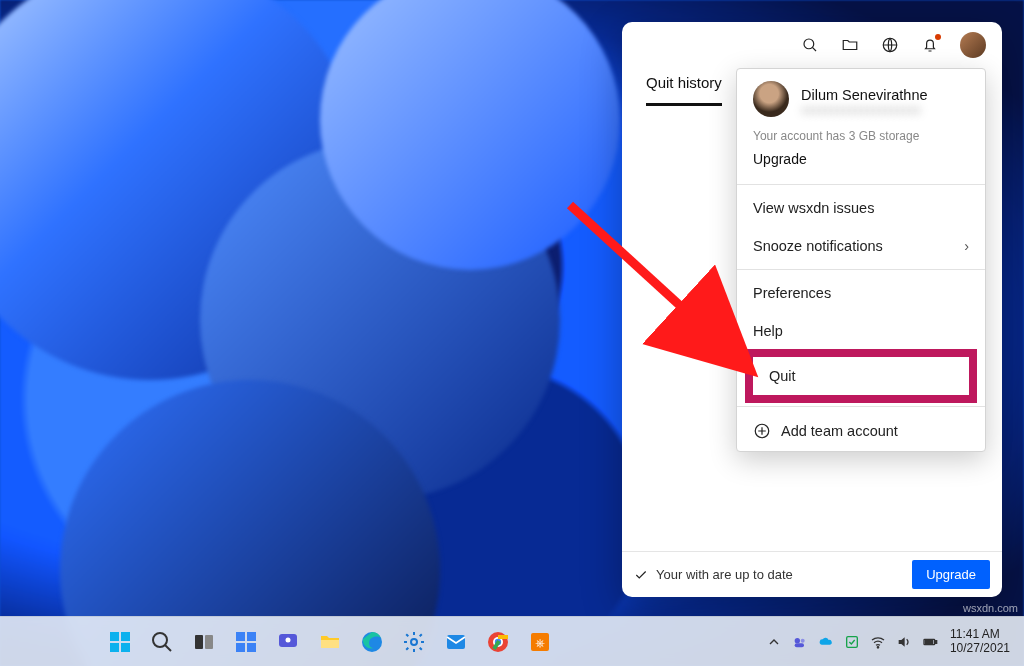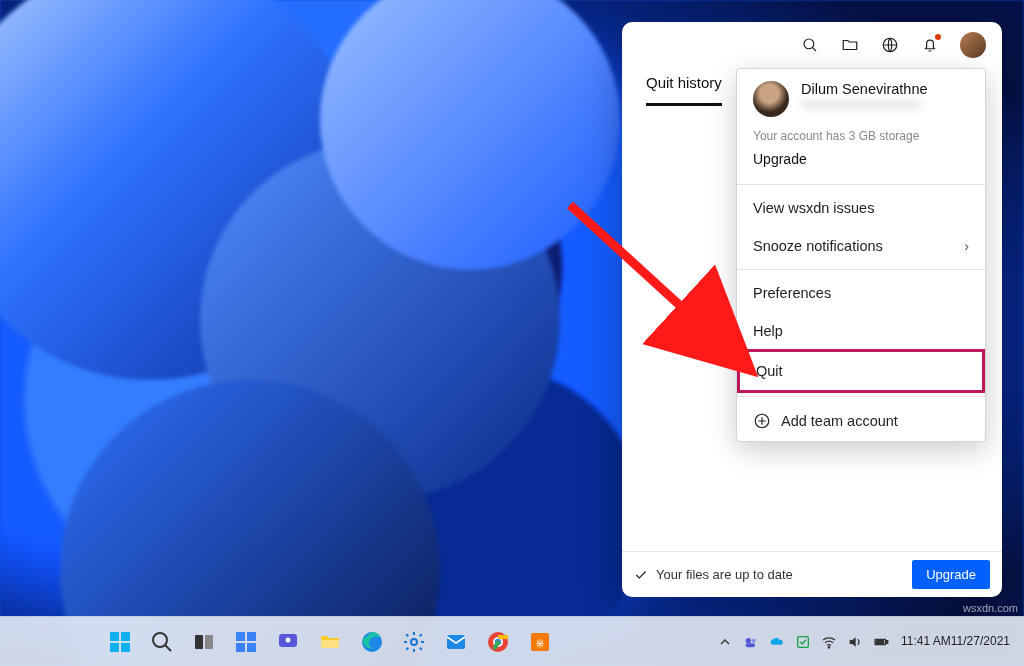--- a/index.html
+++ b/index.html
@@ -43,21 +43,21 @@
   }
   .tb-group { display:flex; align-items:center; gap:2px; }
   .tb-icon {
     width:40px; height:40px; display:flex; align-items:center; justify-content:center;
     border-radius:4px; cursor:pointer;
   }
   .tb-icon svg{width:24px;height:24px;}
   .tray { display:flex; align-items:center; gap:6px; font-size:12px; color:#222;}
   .tray-icon{width:20px;height:20px;display:flex;align-items:center;justify-content:center;}
   .tray-icon svg{width:16px;height:16px;}
-  .clock{display:flex;flex-direction:row;align-items:flex-start;line-height:1.1;padding:0 4px;}
+  .clock{display:flex;flex-direction:column;align-items:flex-start;line-height:1.1;padding:0 4px;}
 
   
   .popup {
     position:absolute; right:22px; top:22px;
     width:380px; height:575px;
     background:#fff; border-radius:10px;
     box-shadow:0 12px 40px rgba(0,0,0,0.3);
     display:flex; flex-direction:column;
     overflow:hidden;
   }
@@ -98,24 +98,24 @@
     width:250px; background:#fff;
     border:1px solid #d4d4d4; border-radius:4px;
     box-shadow:0 8px 28px rgba(0,0,0,0.2);
     font-size:14.5px; color:#222;
   }
   .menu-section{padding:12px 16px;}
   .menu-item{
     padding:11px 16px;cursor:pointer;display:flex;align-items:center;justify-content:space-between;
   }
   .menu-item.highlight{
-    border:3px solid #be185d;margin:-1px 0;
+    border:8px solid #be185d;margin:-1px 8px;
   }
   .menu-divider{height:1px;background:#e2e2e2;margin:4px 0;}
-  .acct-head{display:flex;gap:12px;align-items:flex-start;}
+  .acct-head{display:flex;gap:12px;align-items:flex-end;}
   .acct-name{font-size:14.5px;color:#111;}
   .acct-email{font-size:12px;color:transparent;text-shadow:0 0 8px #aaa;user-select:none;}
   .acct-note{font-size:12px;color:#888;margin-top:12px;}
   .upgrade-link{margin-top:8px;font-size:14px;color:#111;cursor:pointer;display:inline-block;border-bottom:1px solid transparent;}
   .menu-item .ic{width:18px;height:18px;margin-right:10px;display:inline-flex;align-items:center;justify-content:center;}
   .menu-item .chev{color:#555;}
 
   
   .arrow{position:absolute;left:560px;top:195px;pointer-events:none;}
 
@@ -170,21 +170,21 @@
       <span>you've</span><br>
       <span>with.</span>
     </div>
   </div>
 
   <div class="popup-footer">
     <div style="display:flex;align-items:center">
       <svg class="check" viewBox="0 0 24 24">
           <path d="M4 12l5 5L20 6" fill="none" stroke="#222" stroke-width="2"></path>
         </svg>
-      <span>Your files are up to date</span>
+      <span>Your with are up to date</span>
     </div>
     <button class="upgrade-btn">Upgrade</button>
   </div>
 </div>
 
 <div class="menu">
   <div class="menu-section">
     <div class="acct-head">
       <div class="avatar-sm"></div>
       <div>
@@ -351,18 +351,18 @@
     </span>
     <span class="tray-icon">
       <svg viewBox="0 0 24 24" fill="none" stroke="#333" stroke-width="2">
           <rect x="3" y="8" width="16" height="8" rx="1"></rect>
           <rect x="20" y="10" width="2" height="4" fill="#333"></rect>
           <rect x="5" y="10" width="11" height="4" fill="#333"></rect>
         </svg>
     </span>
     <div class="clock">
       <span>11:41 AM</span>
-      <span>11/27/2021</span>
+      <span>10/27/2021</span>
     </div>
   </div>
 </div>
 
 <div class="watermark">wsxdn.com</div>
 
 </body></html>

